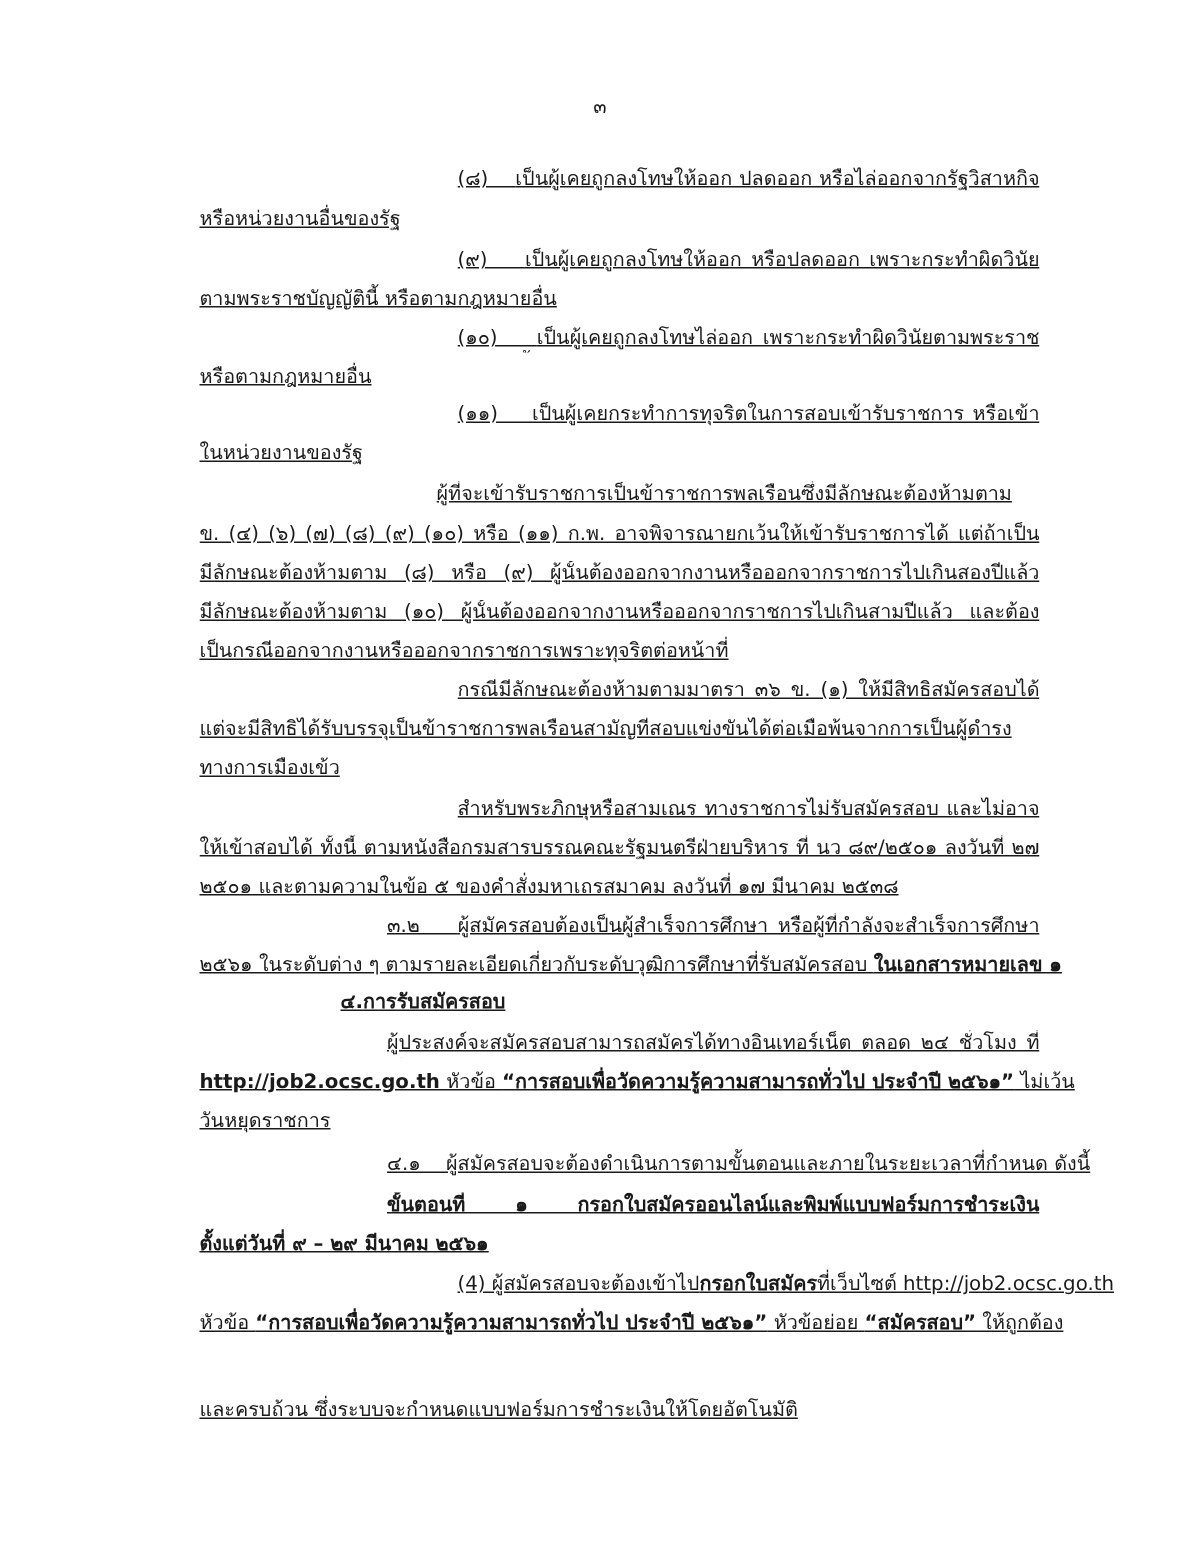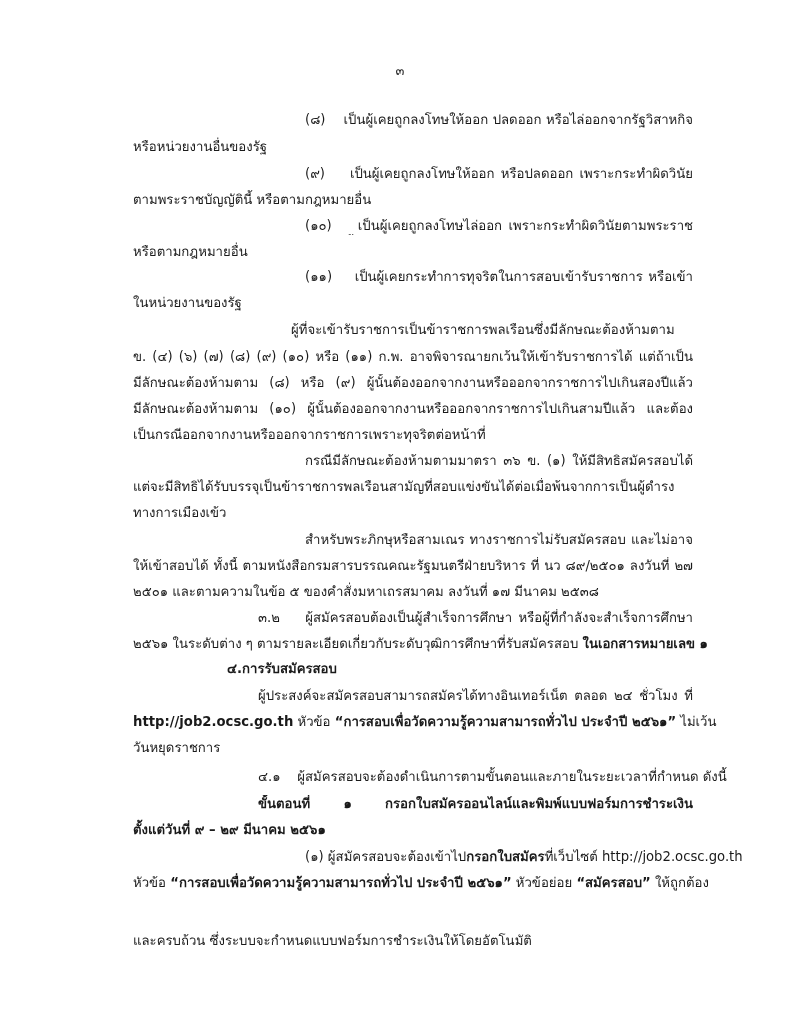--- a/index.html
+++ b/index.html
@@ -1,19 +1,19 @@
 <!DOCTYPE html>
 <html><head>
 <meta charset="utf-8">
 <style>
   html, body { margin:0; padding:0; background:#ffffff; }
   body { width:800px; height:1035px; position:relative; overflow:hidden;
          font-family:"DejaVu Sans", sans-serif; color:#1a1a1a; }
   .page { position:absolute; left:0; top:0; width:800px; height:1035px; background:#fff; }
-  .ln { position:absolute; white-space:nowrap; font-size:13.2px; line-height:18px; }
+  .ln { position:absolute; white-space:nowrap; font-size:13.2px; line-height:18px;text-decoration:underline; }
   .b { font-weight:bold; }
   .pnum { position:absolute; left:0; width:800px; text-align:center; top:60px; font-size:13px; }
 </style>
 </head>
 <body>
 
 <div class="page">
   <div class="pnum">๓</div>
   <div id="lines">
       <div class="ln" style="top: 111px; left: 305px; width: 388px; text-align: justify; text-align-last: justify; white-space: normal; height: 18px; overflow: hidden;"><span>(๘)&nbsp;&nbsp;&nbsp; </span><span>เป็นผู้เคยถูกลงโทษให้ออก ปลดออก หรือไล่ออกจากรัฐวิสาหกิจ</span></div>
@@ -37,17 +37,17 @@
       <div class="ln" style="top: 583px; left: 133px;"><span>๒๕๐๑ และตามความในข้อ ๕ ของคำสั่งมหาเถรสมาคม ลงวันที่ ๑๗ มีนาคม ๒๕๓๘</span></div>
       <div class="ln" style="top: 609px; left: 258px; width: 435px; text-align: justify; text-align-last: justify; white-space: normal; height: 18px; overflow: hidden;"><span>๓.๒&nbsp;&nbsp;&nbsp; </span><span>ผู้สมัครสอบต้องเป็นผู้สำเร็จการศึกษา หรือผู้ที่กำลังจะสำเร็จการศึกษาในปีการศึกษา</span></div>
       <div class="ln" style="top: 635px; left: 133px;"><span>๒๕๖๑ ในระดับต่าง ๆ ตามรายละเอียดเกี่ยวกับระดับวุฒิการศึกษาที่รับสมัครสอบ </span><span class="b">ในเอกสารหมายเลข ๑</span></div>
       <div class="ln" style="top: 660px; left: 227px;"><span class="b">๔.การรับสมัครสอบ</span></div>
       <div class="ln" style="top: 687px; left: 258px; width: 435px; text-align: justify; text-align-last: justify; white-space: normal; height: 18px; overflow: hidden;"><span>ผู้ประสงค์จะสมัครสอบสามารถสมัครได้ทางอินเทอร์เน็ต ตลอด ๒๔ ชั่วโมง ที่เว็บไซต์</span></div>
       <div class="ln" style="top: 713px; left: 133px;"><span class="b">http://job2.ocsc.go.th</span><span> หัวข้อ </span><span class="b">“การสอบเพื่อวัดความรู้ความสามารถทั่วไป ประจำปี ๒๕๖๑”</span><span> ไม่เว้น</span></div>
       <div class="ln" style="top: 739px; left: 133px;"><span>วันหยุดราชการ</span></div>
       <div class="ln" style="top: 768px; left: 258px;"><span>๔.๑&nbsp;&nbsp;&nbsp; </span><span>ผู้สมัครสอบจะต้องดำเนินการตามขั้นตอนและภายในระยะเวลาที่กำหนด ดังนี้</span></div>
       <div class="ln" style="top: 795px; left: 258px; width: 435px; text-align: justify; text-align-last: justify; white-space: normal; height: 18px; overflow: hidden;"><span class="b">ขั้นตอนที่ ๑  กรอกใบสมัครออนไลน์และพิมพ์แบบฟอร์มการชำระเงิน</span></div>
       <div class="ln" style="top: 821px; left: 133px;"><span class="b">ตั้งแต่วันที่ ๙ – ๒๙ มีนาคม ๒๕๖๑</span></div>
-      <div class="ln" style="top: 848px; left: 305px;"><span>(๑) ผู้สมัครสอบจะต้องเข้าไป</span><span class="b">กรอกใบสมัคร</span><span>ที่เว็บไซต์ http://job2.ocsc.go.th</span></div>
+      <div class="ln" style="top: 848px; left: 305px;"><span>(4) ผู้สมัครสอบจะต้องเข้าไป</span><span class="b">กรอกใบสมัคร</span><span>ที่เว็บไซต์ http://job2.ocsc.go.th</span></div>
       <div class="ln" style="top: 874px; left: 133px;"><span>หัวข้อ </span><span class="b">“การสอบเพื่อวัดความรู้ความสามารถทั่วไป ประจำปี ๒๕๖๑”</span><span> หัวข้อย่อย </span><span class="b">“สมัครสอบ”</span><span> ให้ถูกต้อง</span></div>
       <div class="ln" style="top: 900px; left: 133px; margin-top: 32px;"><span>และครบถ้วน ซึ่งระบบจะกำหนดแบบฟอร์มการชำระเงินให้โดยอัตโนมัติ</span></div>
     </div>
 </div>
 
 </body></html>

